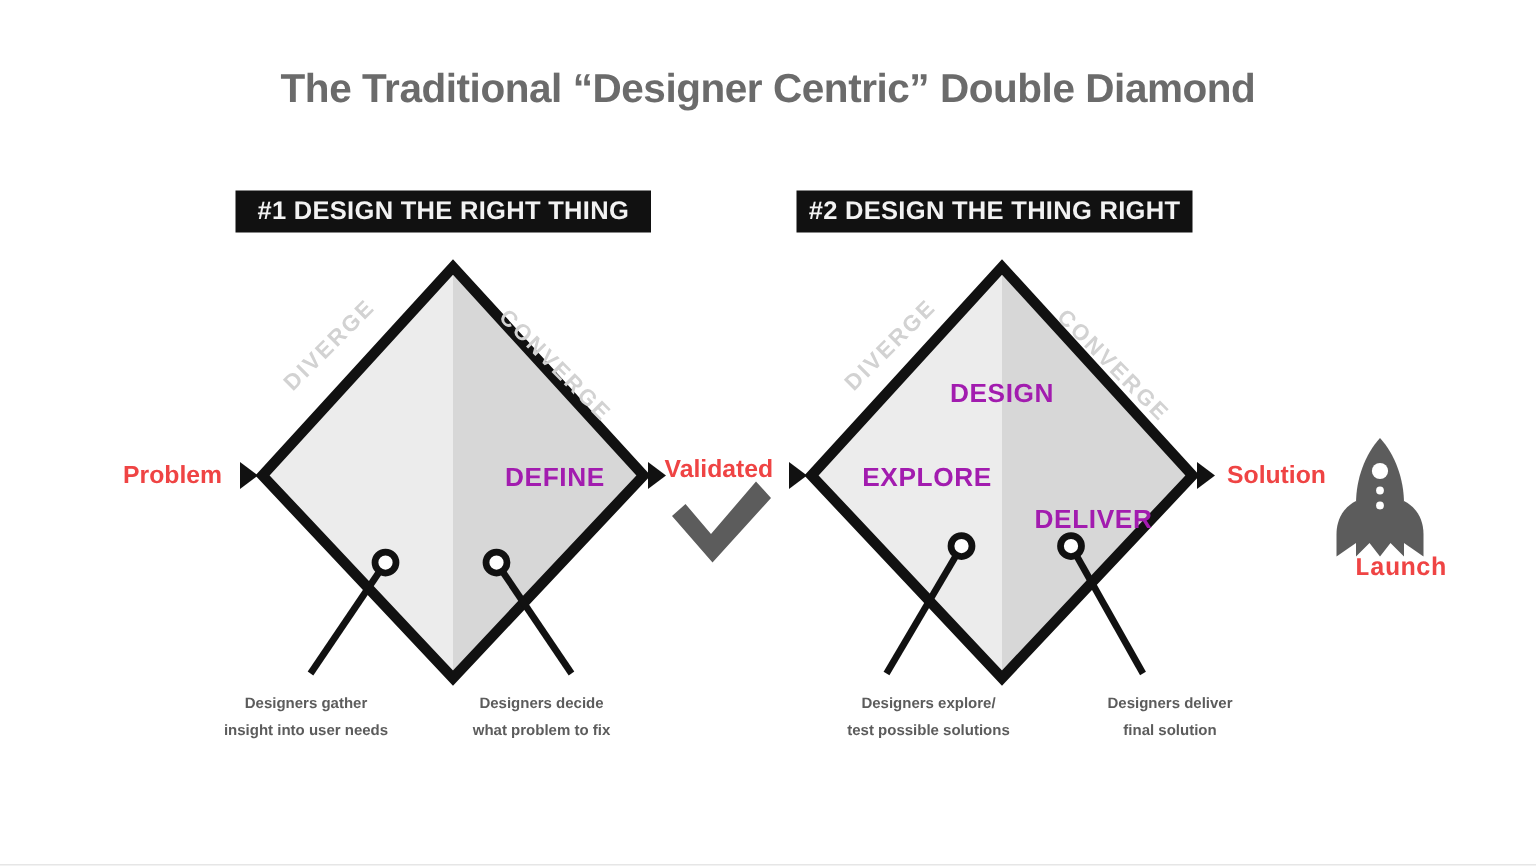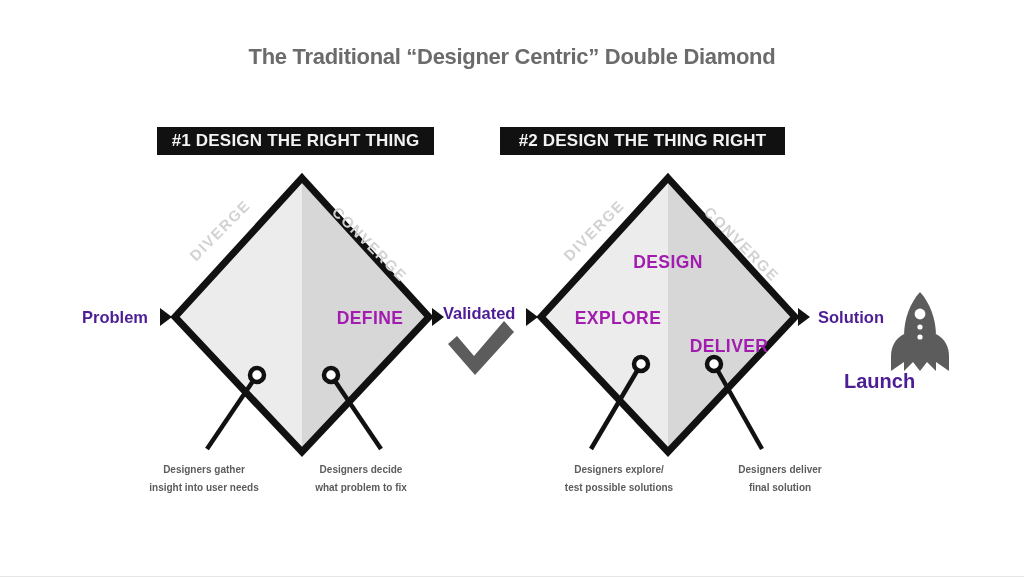--- a/index.html
+++ b/index.html
@@ -24,21 +24,21 @@
     box-sizing: border-box;
   }
 
   
   .title {
     position: absolute;
     left: 0;
     top: 44px;
     width: 1024px;
     text-align: center;
-    font-size: 22px;
+    font-size: 27px;
     font-weight: bold;
     letter-spacing: -0.3px;
     color: #6b6b6b;
     white-space: nowrap;
   }
 
   
   .banner {
     position: absolute;
     background: #111111;
@@ -46,21 +46,21 @@
     font-size: 17px;
     font-weight: bold;
     letter-spacing: 0.2px;
     height: 28px;
     line-height: 28px;
     text-align: center;
     white-space: nowrap;
     box-sizing: border-box;
   }
   #banner-1 { left: 157px; top: 127px; width: 277px; }
-  #banner-2 { left: 500px; top: 127px; width: 285px; }
+  #banner-2 { left: 531px; top: 127px; width: 264px; }
 
   
   #diagram {
     position: absolute;
     left: 0; top: 0;
     width: 1024px;
     height: 577px;
     pointer-events: none;
   }
 
@@ -95,27 +95,27 @@
   #diverge-1  { left: 186px; top: 252px; }
   #converge-1 { left: 341px; top: 203px; }
   #diverge-2  { left: 560px; top: 252px; }
   #converge-2 { left: 713px; top: 203px; }
 
   
   .endpoint {
     position: absolute;
     font-size: 16.5px;
     font-weight: bold;
-    color: #4c1d95;
+    color: #ef4444;
     white-space: nowrap;
   }
   #label-problem   { left: 82px;  top: 308px; }
   #label-validated { left: 443px; top: 304px; }
   #label-solution  { left: 818px; top: 308px; }
-  #label-launch    { left: 844px; top: 370px; font-size: 20px; }
+  #label-launch    { left: 903px; top: 370px; font-size: 17px; font-family: Liberation Mono, monospace; }
 
   
   .note {
     position: absolute;
     font-size: 10px;
     font-weight: bold;
     color: #5c5c5c;
     text-align: center;
     line-height: 18px;
     white-space: pre-line;

